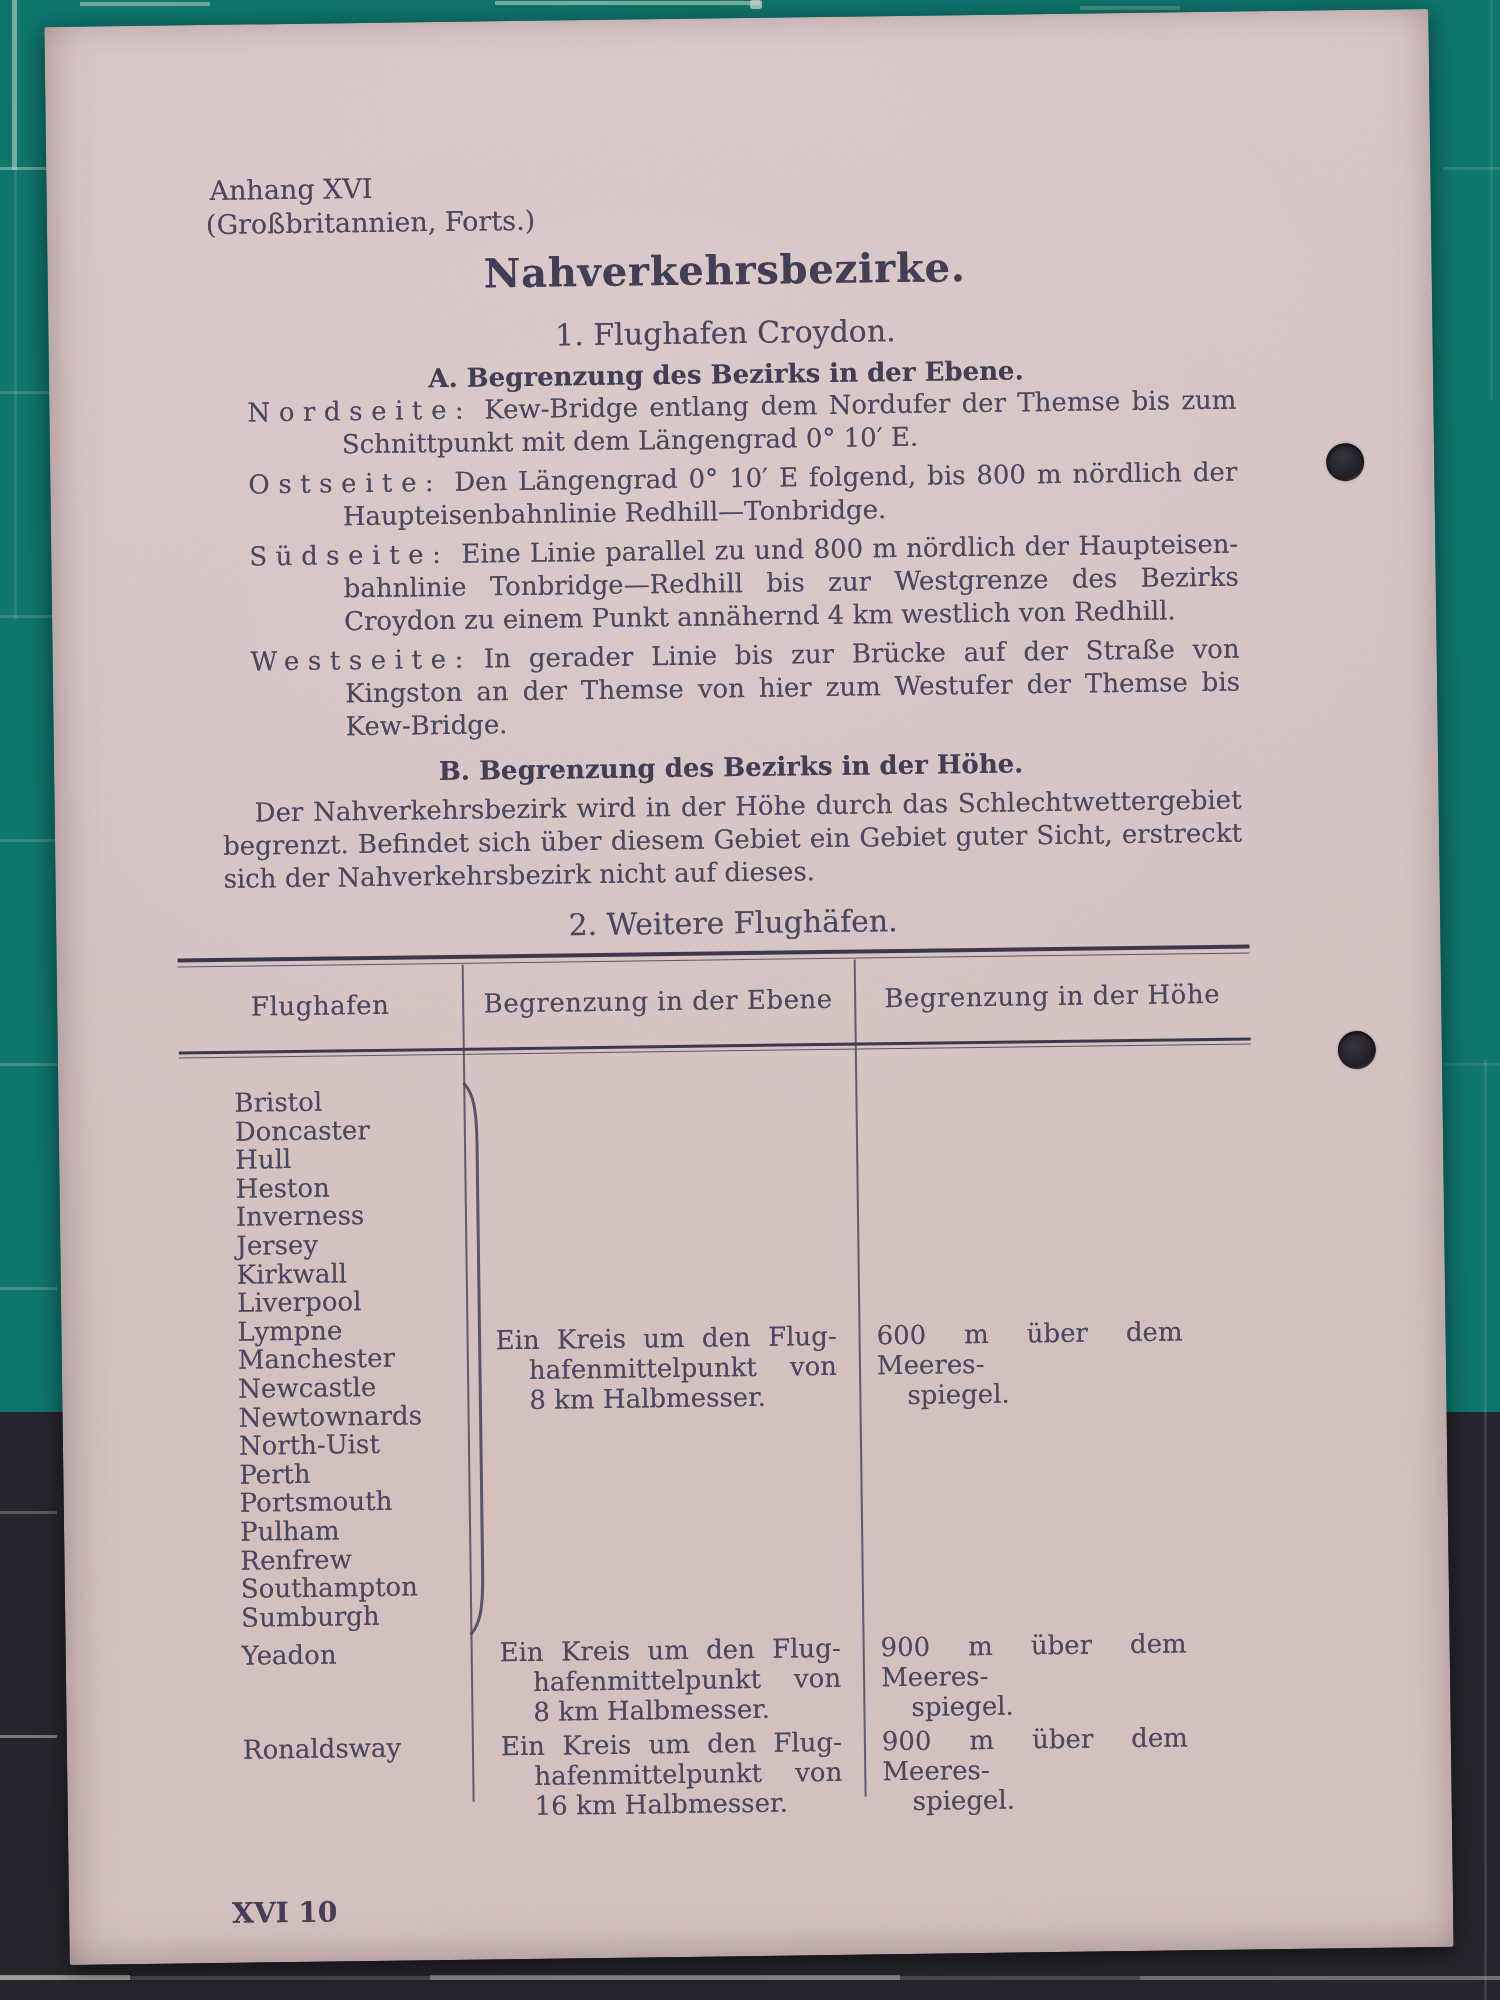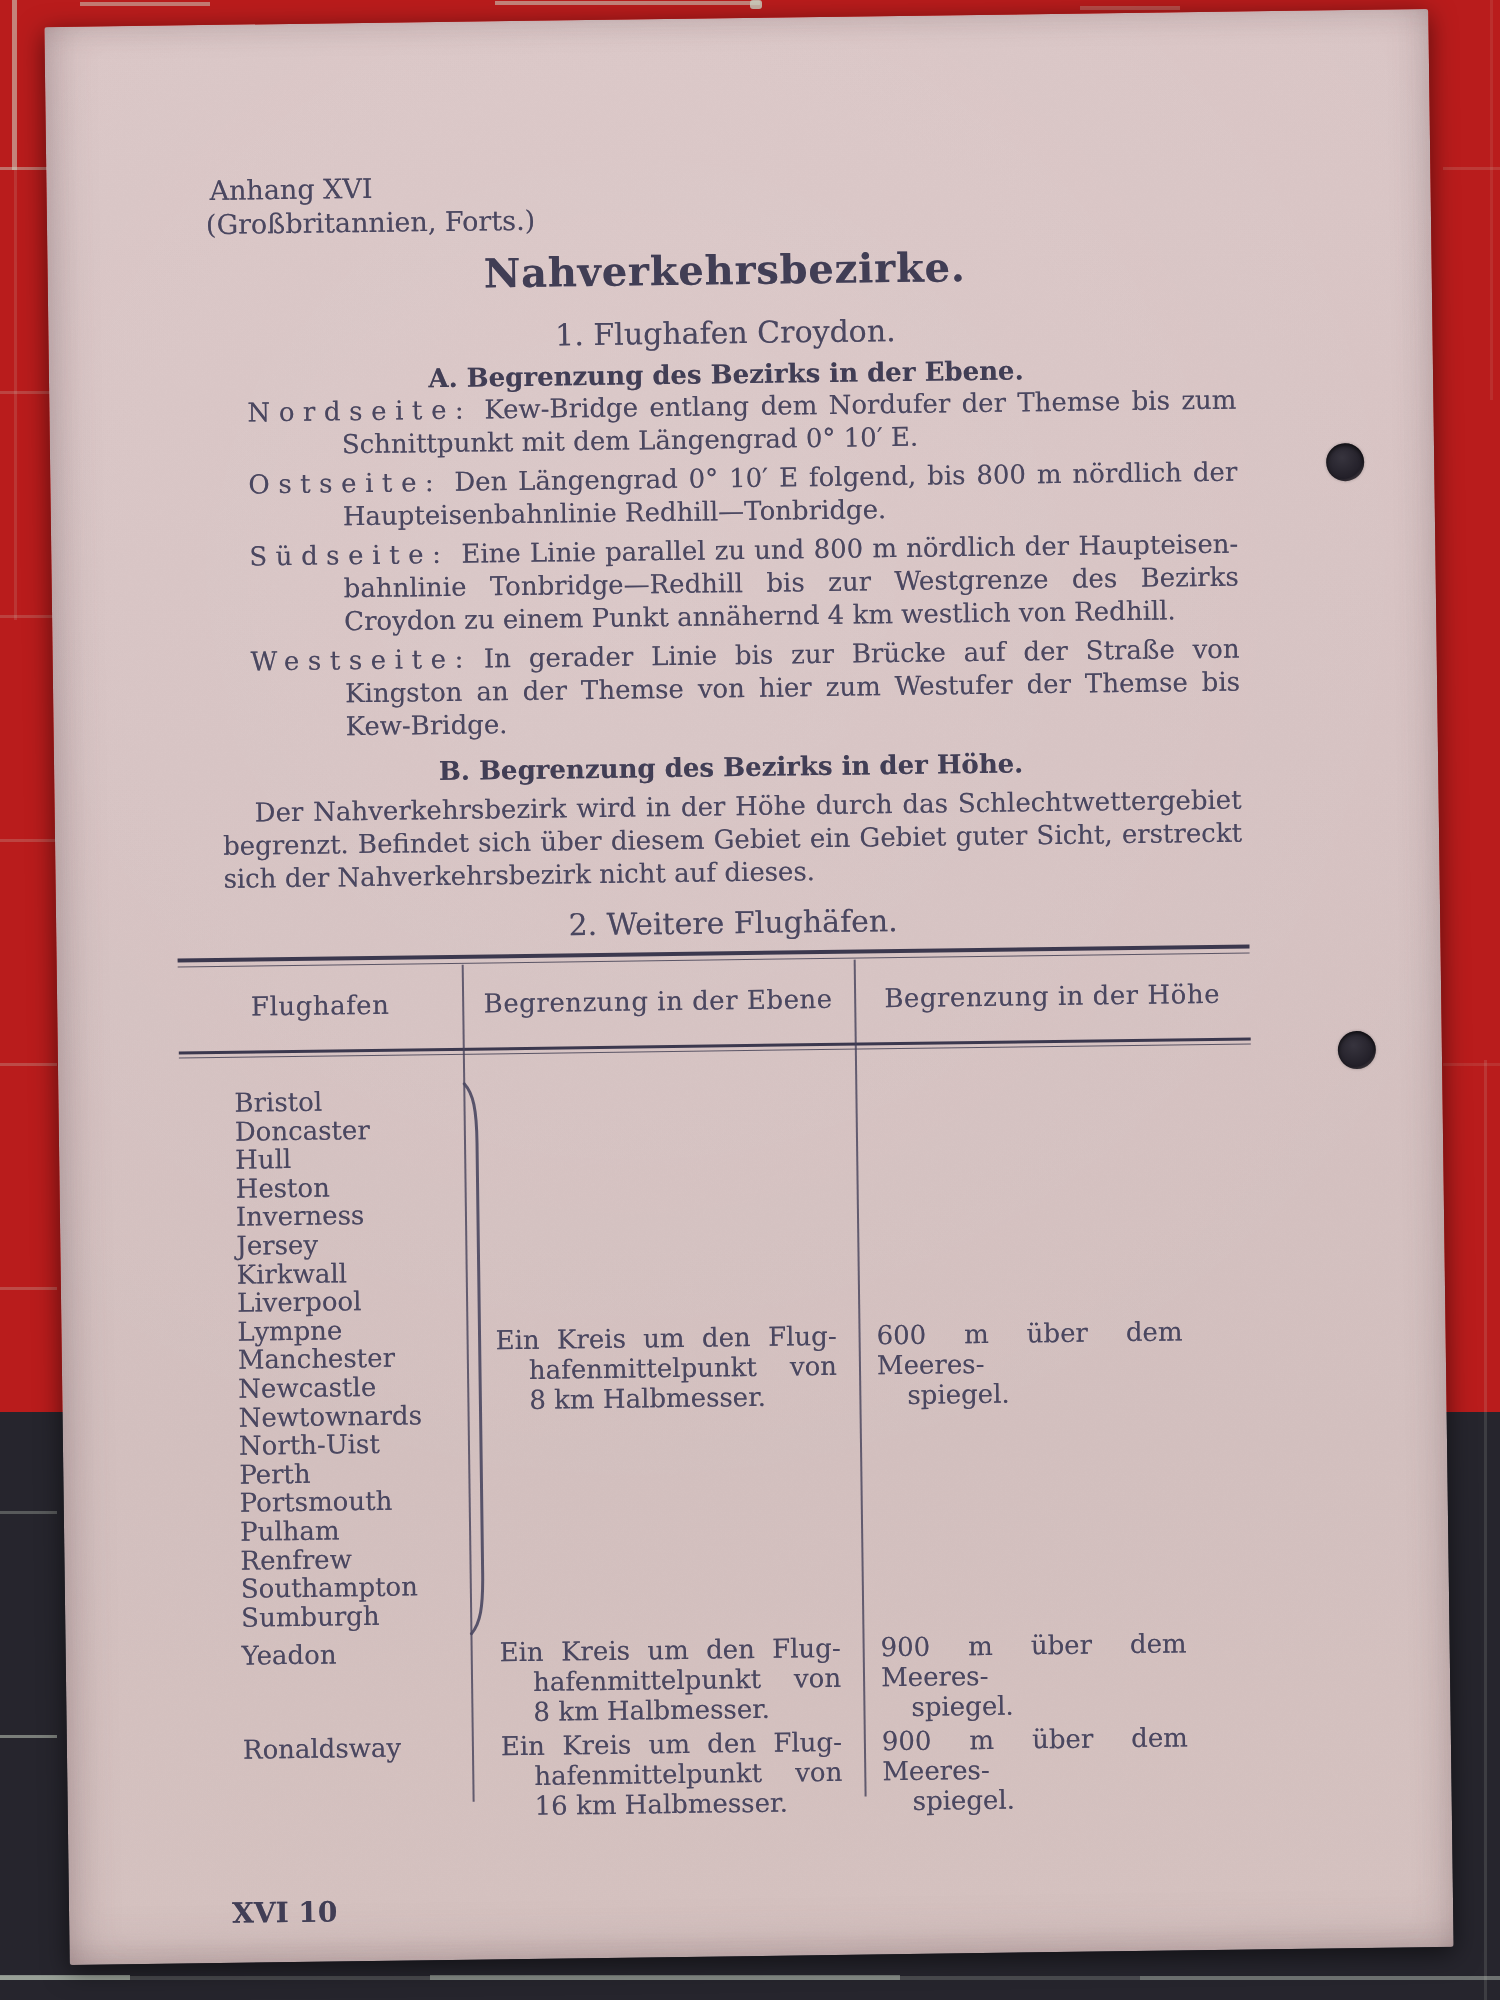--- a/index.html
+++ b/index.html
@@ -1,18 +1,18 @@
 <!DOCTYPE html>
 <html><head>
 <meta charset="utf-8">
 <style>
   html,body{margin:0;padding:0;}
   body{width:1500px;height:2000px;overflow:hidden;background:#26252d;
        font-family:"DejaVu Serif","Liberation Serif",serif;}
-  #scene{position:relative;width:1500px;height:1412px;background:#b91c1c;}
+  #scene{position:relative;width:1500px;height:1412px;background:#0f766e;}
   .abs{position:absolute;}
   .grout{position:absolute;background:#cdd8c8;}
   .paper{position:absolute;left:57px;top:18px;width:1384px;height:1938px;
          background:
            radial-gradient(120% 85% at 42% 28%, rgba(255,255,255,.10), rgba(255,255,255,0) 60%),
            linear-gradient(180deg,#dac6c6 0%,#d6c2c2 38%,#d3c0bf 74%,#d5c2c0 100%);
          transform:rotate(-0.75deg);transform-origin:50% 50%;border-radius:3px;
          box-shadow:0 6px 26px rgba(0,0,0,.55),
            inset 28px 0 48px -28px rgba(96,72,78,.38),
            inset -22px 0 44px -26px rgba(96,72,78,.30),

